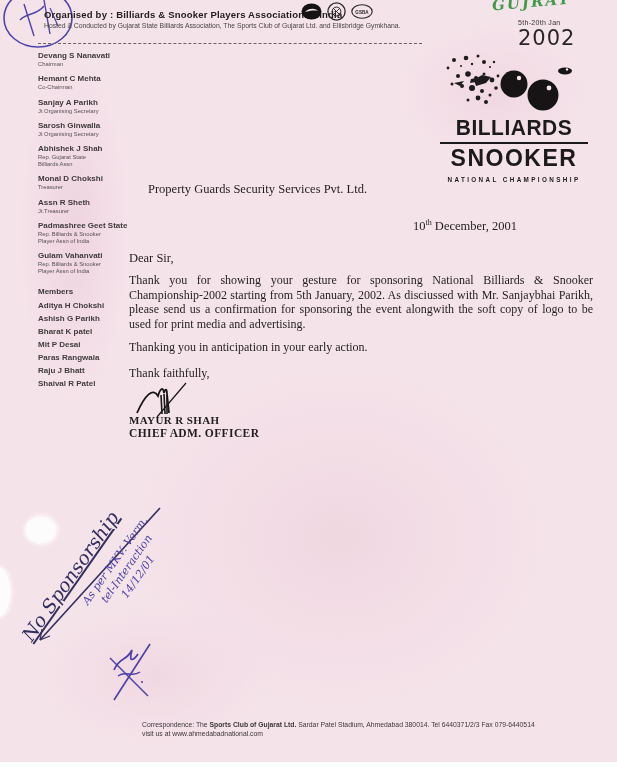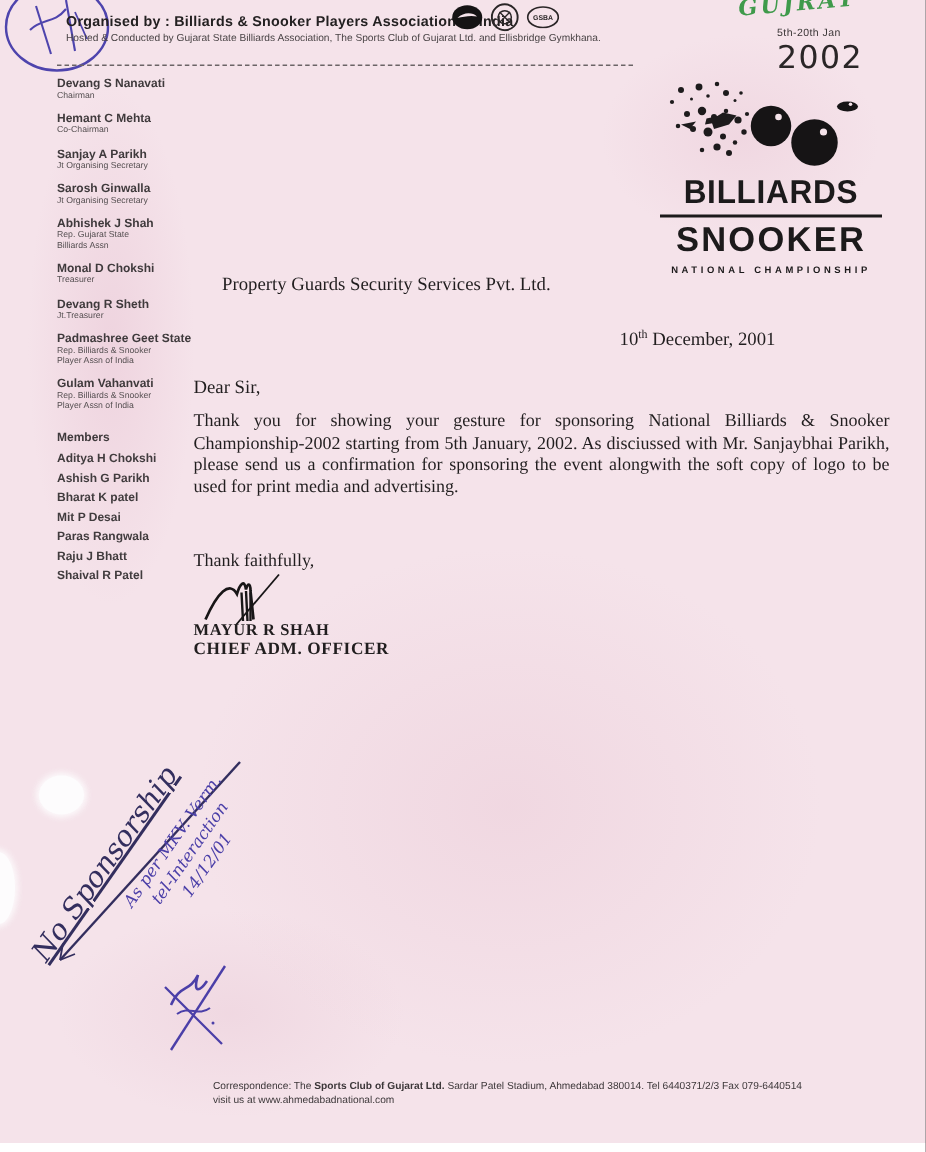--- a/index.html
+++ b/index.html
@@ -164,21 +164,21 @@
       <div class="official">
         <div class="nm">Abhishek J Shah</div>
         <div class="tt">Rep. Gujarat State
 Billiards Assn</div>
       </div>
       <div class="official">
         <div class="nm">Monal D Chokshi</div>
         <div class="tt">Treasurer</div>
       </div>
       <div class="official">
-        <div class="nm">Devang R Sheth</div>
+        <div class="nm">Assn R Sheth</div>
         <div class="tt">Jt.Treasurer</div>
       </div>
       <div class="official">
         <div class="nm">Padmashree Geet State</div>
         <div class="tt">Rep. Billiards &amp; Snooker
 Player Assn of India</div>
       </div>
       <div class="official">
         <div class="nm">Gulam Vahanvati</div>
         <div class="tt">Rep. Billiards &amp; Snooker
@@ -196,20 +196,21 @@
 
 
   <div class="abs serif recipient" style="left:129px;top:182px;">Property Guards Security Services Pvt. Ltd.</div>
 
   <div class="abs serif dateline" style="left:413px;top:218px;"><span>10</span><sup>th</sup><span> December, 2001</span></div>
 
   <div class="abs serif salutation" style="left:129px;top:251px;">Dear Sir,</div>
 
   <div class="abs serif bodypara" style="left:129px;top:273px;">Thank you for showing your gesture for sponsoring  National Billiards &amp; Snooker Championship-2002 starting from 5th January, 2002. As disciussed with Mr. Sanjaybhai Parikh,  please send us a confirmation for sponsoring the event alongwith the soft copy of logo to be used for print media and advertising.</div>
 
+  <div class="abs serif closing" style="left:129px;top:340px;">Thanking you in anticipation in your early action.</div>
 
   <div class="abs serif valediction" style="left:129px;top:366px;">Thank faithfully,</div>
 
   <svg class="abs" style="left:131px;top:381px;" width="95" height="38" viewBox="0 0 95 38">
     <path d="M6,32 C14,14 22,6 27,15 C29,8 32,5 33,12 C34,8 36,7 36,13 L38,32" fill="none" stroke="#181617" stroke-width="1.8"></path>
     <path d="M30,14 L31,33 M33,13 L34,33 M36,14 L36,33" stroke="#181617" stroke-width="1.6" fill="none"></path>
     <path d="M55,2 L26,36" stroke="#181617" stroke-width="1.2" fill="none"></path>
   </svg>
 
   <div class="abs serif sig-name" style="left:129px;top:414px;">MAYUR R SHAH</div>

